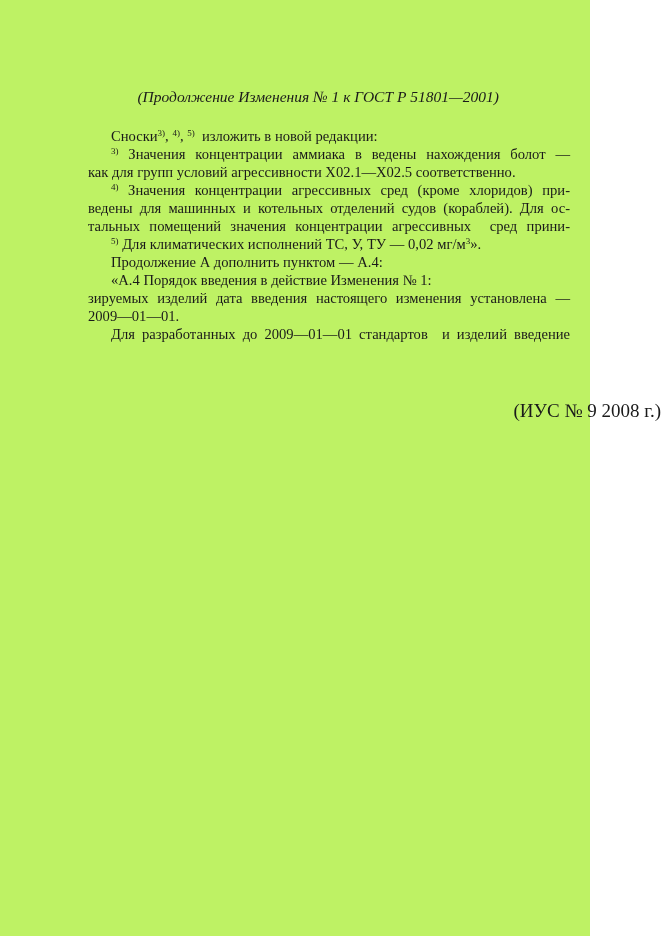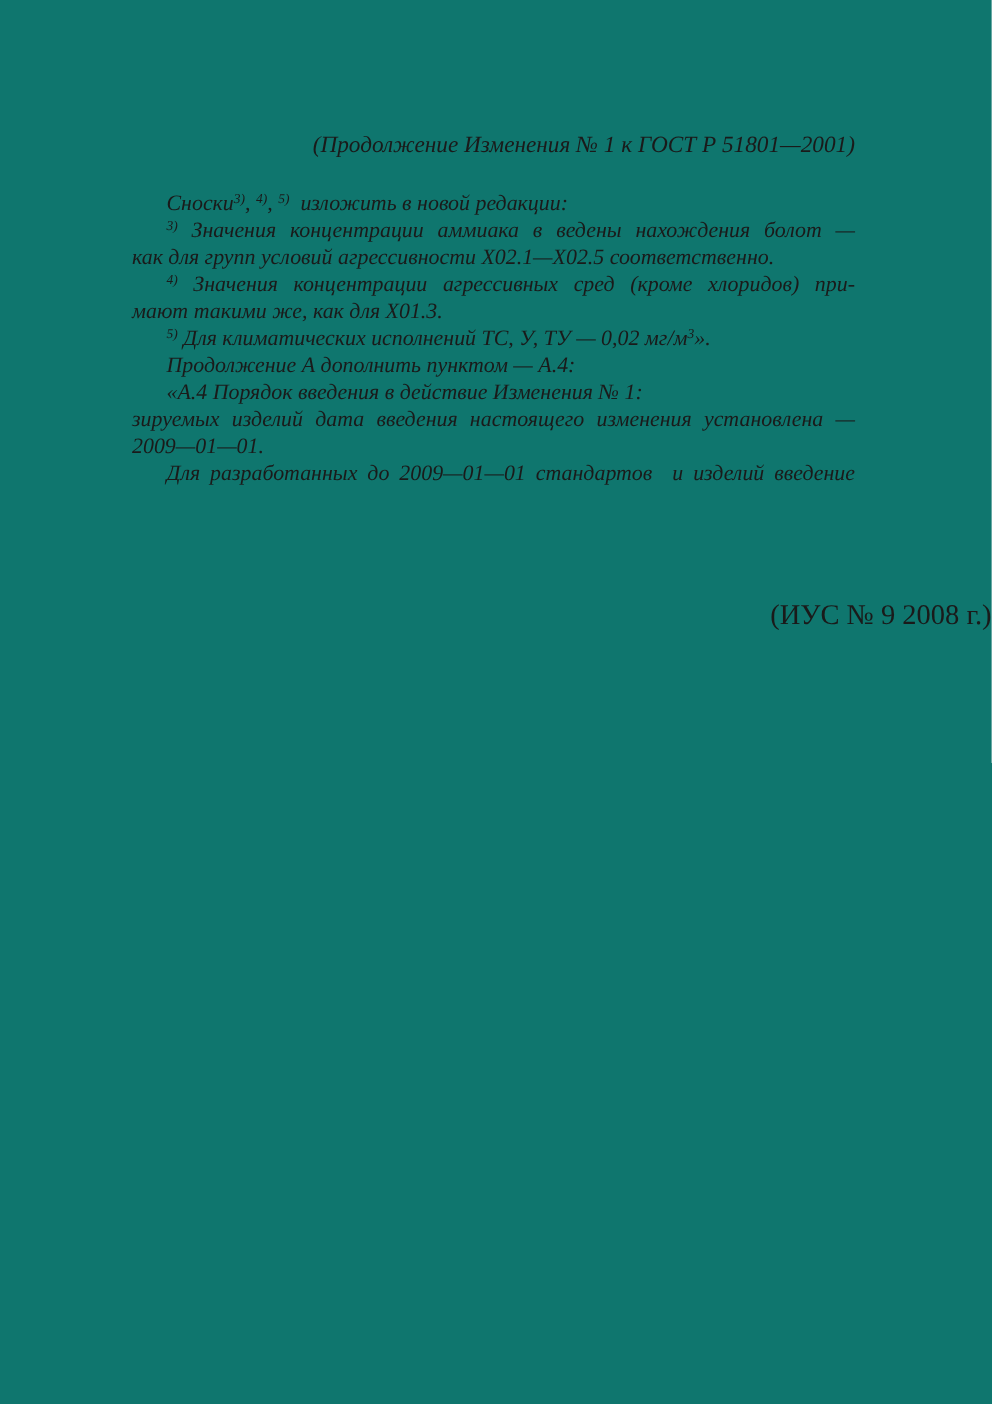--- a/index.html
+++ b/index.html
@@ -1,30 +1,30 @@
 <!DOCTYPE html>
 <html><head>
   <meta charset="utf-8">
   <style>
     html, body { margin: 0; padding: 0; background: #ffffff; }
     body { width: 661px; height: 936px; position: relative; overflow: hidden; }
     .page {
-      position: absolute; left: 0; top: 0; width: 661px; height: 936px;
-      background: #0f766e; color: #1a1a1a;
+      position: absolute; left: 0; top: 0; width: 590px; height: 936px;
+      background: #bef264; color: #1a1a1a;
       font-family: "Liberation Serif", "DejaVu Serif", serif;
     }
     .header {
       position: absolute; right: 91px; top: 88px;
       font-style: italic; font-size: 15.5px; white-space: nowrap;
     }
     .body-text {
       position: absolute; left: 88px; top: 127px; width: 482px;
       font-size: 14.6px; line-height: 18px;
     }
-    .line { display: block; white-space: nowrap; text-align: justify; text-align-last: justify; font-style: italic; }
+    .line { display: block; white-space: nowrap; text-align: justify; text-align-last: justify; }
     .line.last { text-align-last: left; }
     .indent { padding-left: 23px; }
     sup { font-size: 9px; vertical-align: 5px; line-height: 0; }
     .footer {
       position: absolute; left: 0; width: 661px; top: 400px;
       text-align: right; font-size: 19px;
     }
   </style>
 </head>
 <body>
@@ -34,21 +34,22 @@
   <div class="header">(Продолжение Изменения № 1 к ГОСТ  Р 51801—2001)</div>
 
   <div class="body-text">
 
     <span class="line last indent"><span>Сноски</span><sup>3)</sup><span>, </span><sup>4)</sup><span>, </span><sup>5)</sup><span style="white-space:pre">  изложить в новой редакции:</span></span>
 
     <span class="line indent"><sup>3)</sup><span> Значения концентрации аммиака в ведены нахождения болот —</span></span>
     <span class="line last">как для групп условий агрессивности Х02.1—Х02.5 соответственно.</span>
 
     <span class="line indent"><sup>4)</sup><span> Значения концентрации агрессивных сред (кроме хлоридов) при-</span></span>
-    <span class="line last">мают такими же, как для Х01.3.</span>
+    <span class="line">ведены для машинных и котельных отделений судов (кораблей). Для ос-</span>
+    <span class="line" style="white-space:pre">тальных помещений значения концентрации агрессивных  сред прини-</span>
 
     <span class="line last indent"><sup>5)</sup><span> Для климатических исполнений ТС, У, ТУ — 0,02 мг/м</span><sup>3</sup><span>».</span></span>
 
 
     <span class="line last indent">Продолжение А дополнить пунктом — А.4:</span>
 
     <span class="line last indent">«А.4 Порядок введения в действие Изменения № 1:</span>
 
     <span class="line">зируемых изделий дата введения настоящего изменения установлена —</span>
     <span class="line last">2009—01—01.</span>

